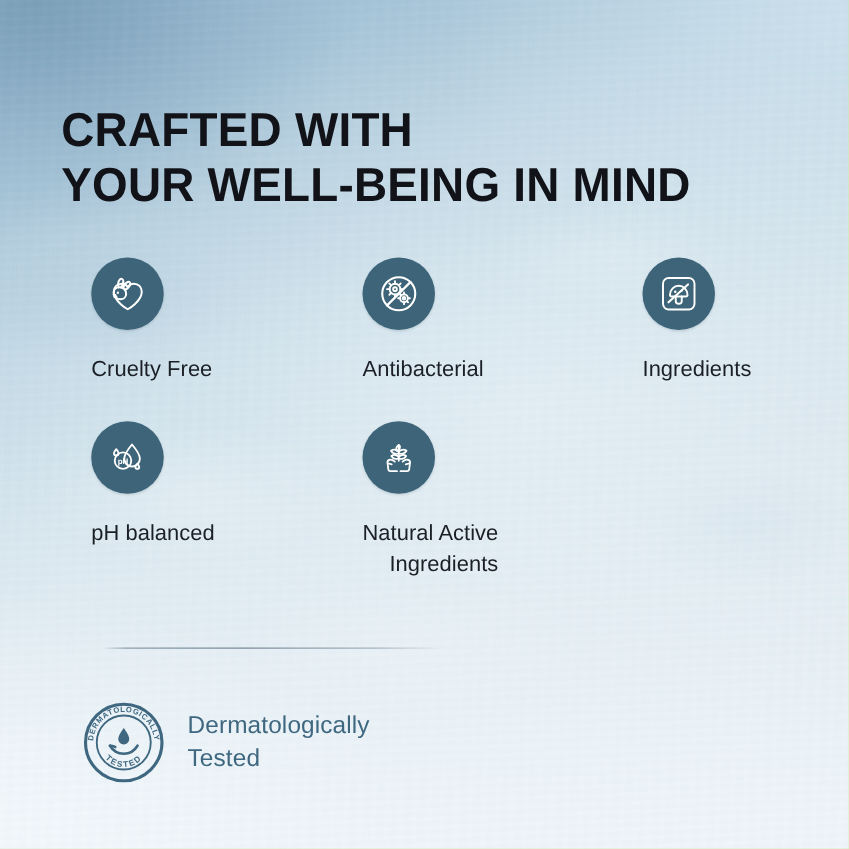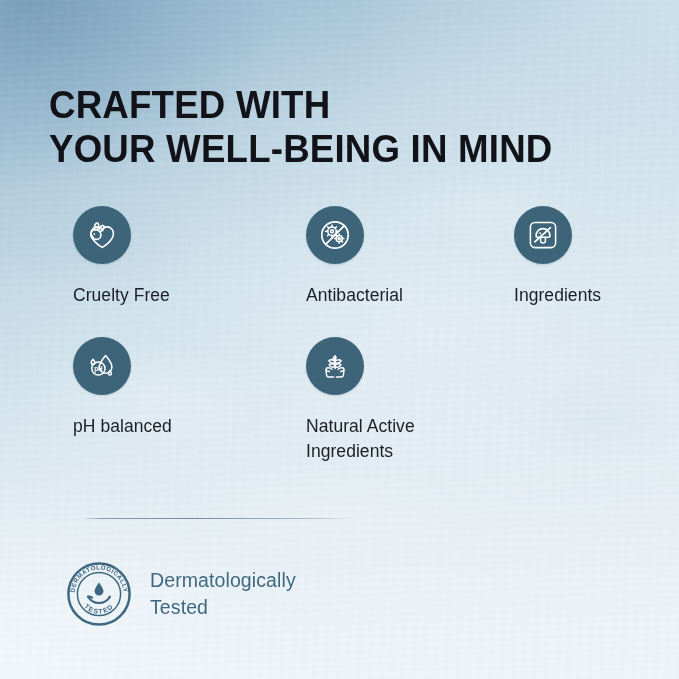--- a/index.html
+++ b/index.html
@@ -152,21 +152,21 @@
     font-size: 17.5px;
     line-height: 25px;
     color: #1b1f26;
     font-weight: 400;
     letter-spacing: 0.05px;
     white-space: pre-line;
   }
 
   
   .col1 { left: 73px; }
-  .col2 { left: 306px; }
+  .col2 { left: 290px; text-align: right; }
   .col3 { left: 514px; }
 
   
   .divider {
     position: absolute;
     left: 82px;
     top: 518px;
     width: 272px;
     height: 1px;
     background: linear-gradient(to right,

